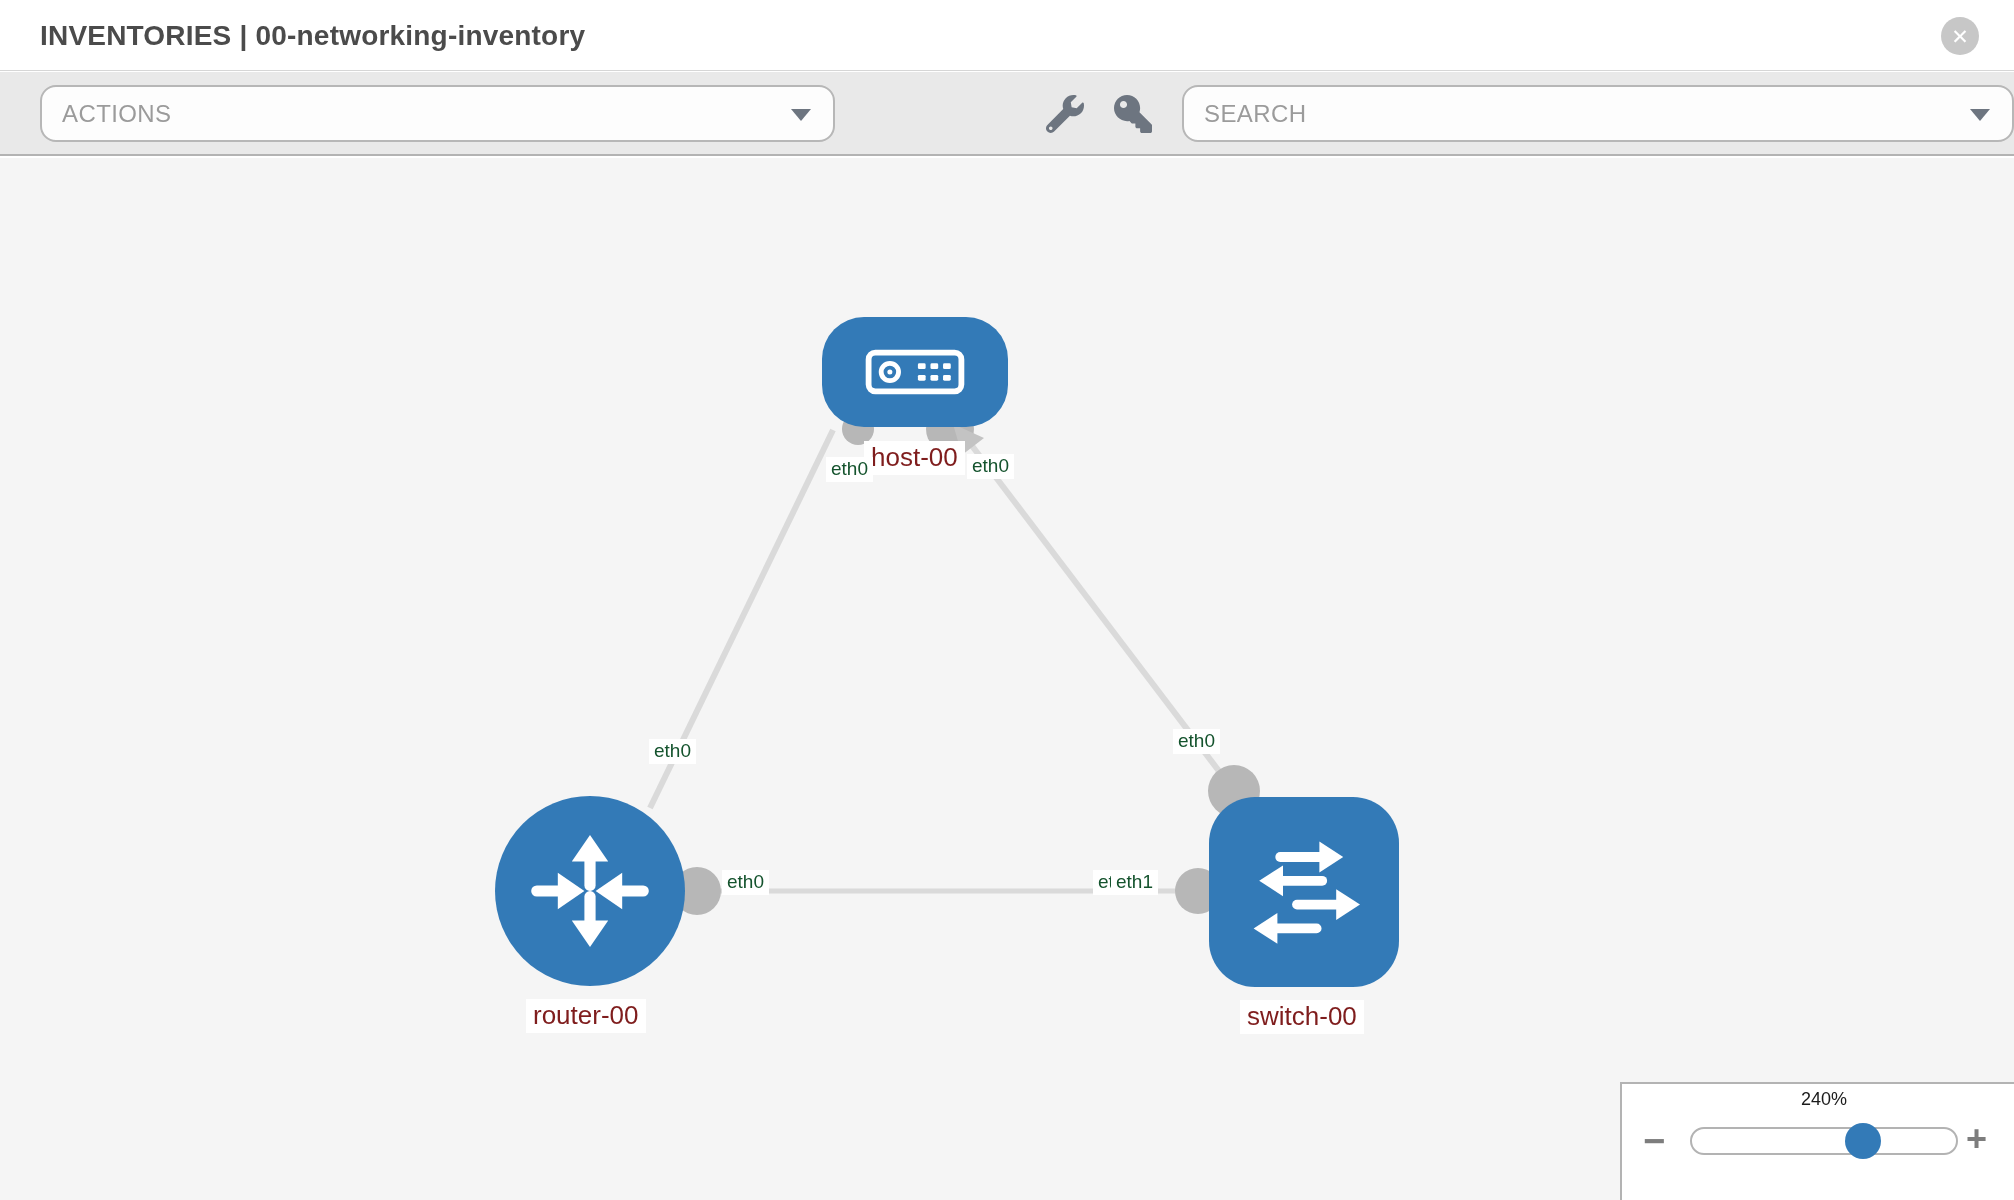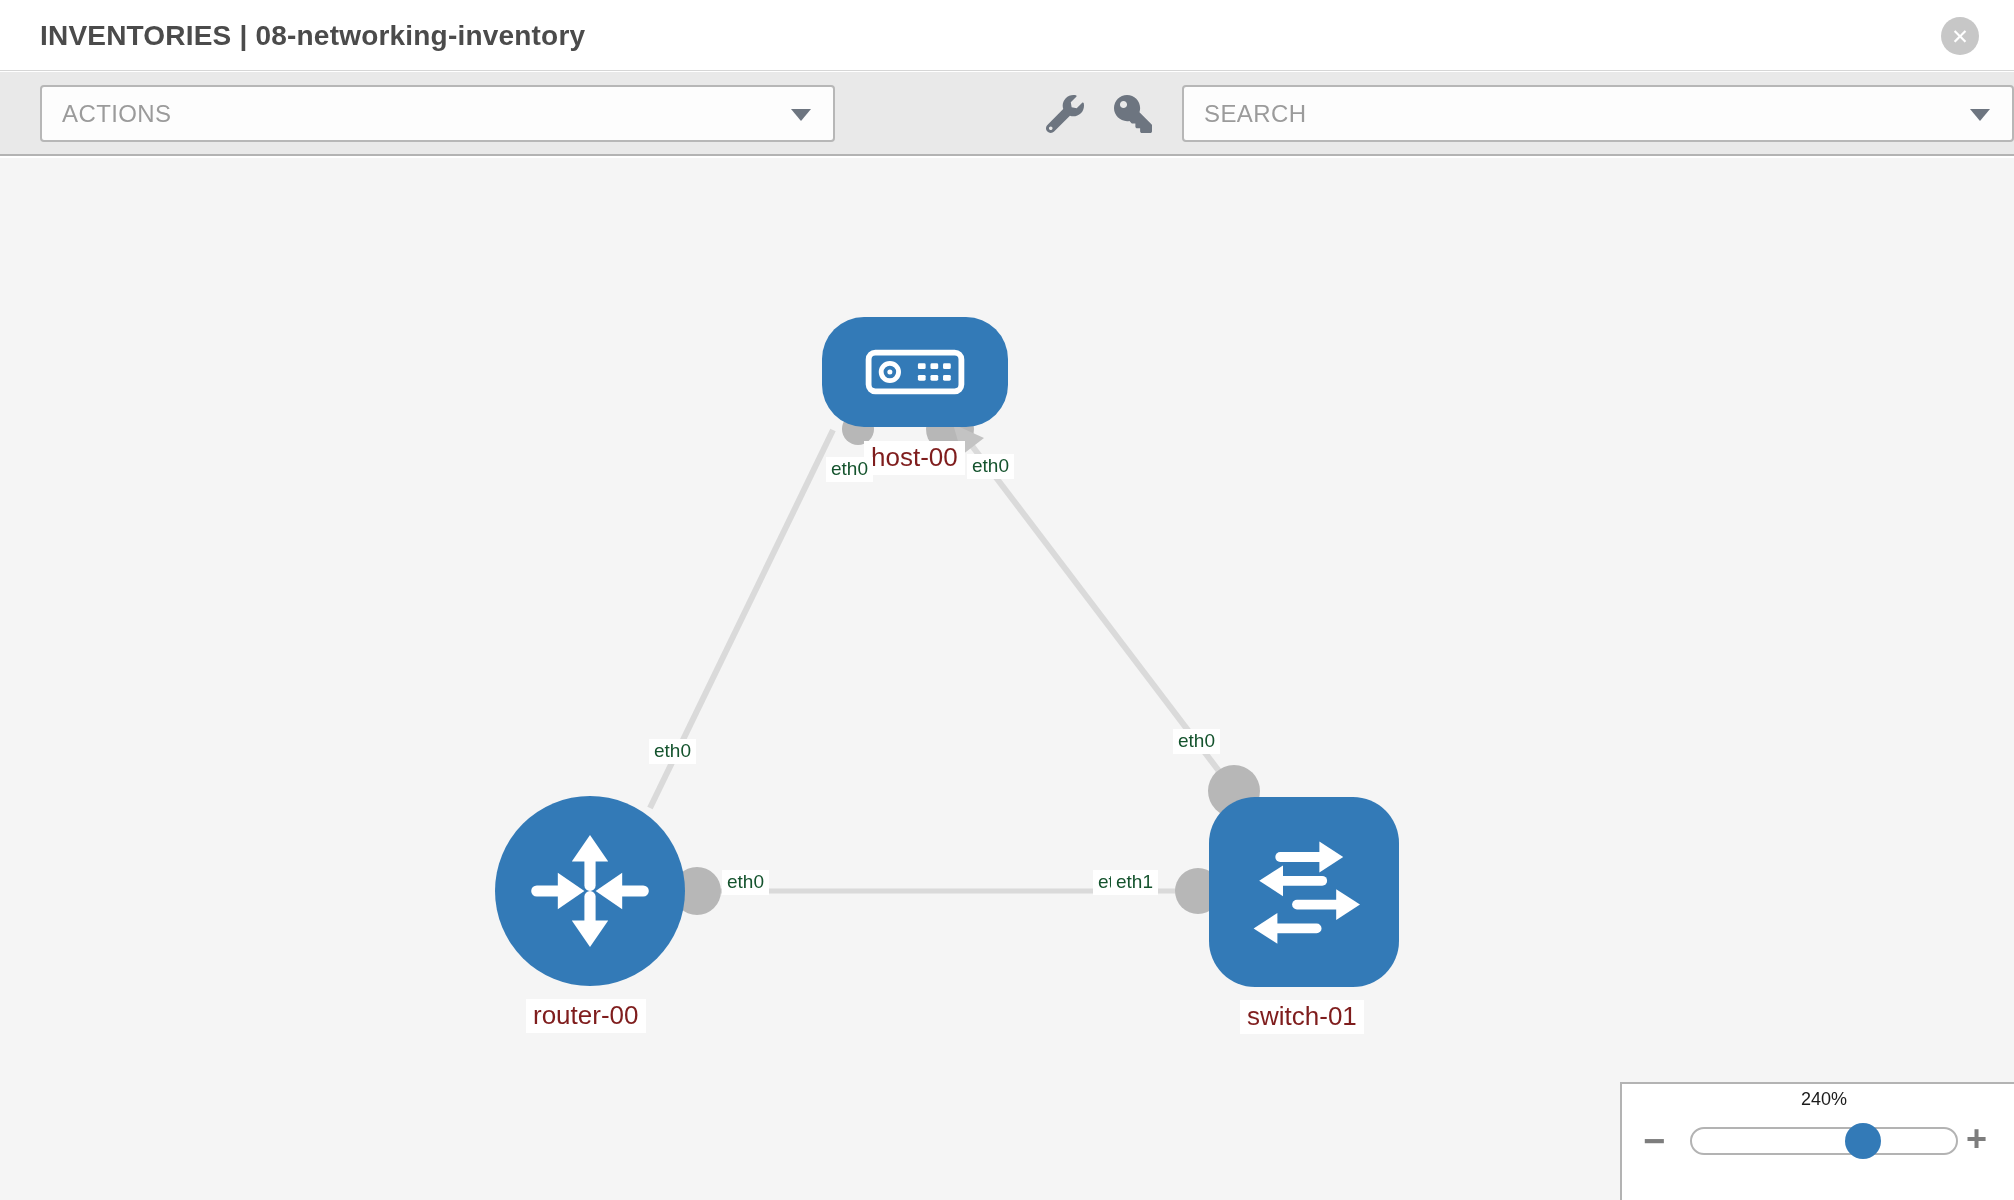--- a/index.html
+++ b/index.html
@@ -28,21 +28,21 @@
   }
   .close-btn span { color: #ffffff; font-size: 21px; font-weight: bold; line-height: 1; }
 
   
   .toolbar {
     position: absolute; top: 72px; left: 0; width: 2014px; height: 84px;
     background: #e9e9e9; border-bottom: 2px solid #b3b3b3;
   }
   .dropdown {
     position: absolute; top: 13px; height: 57px;
-    background: #fdfdfd; border: 2px solid #b7b7b7; border-radius: 4px;
+    background: #fdfdfd; border: 2px solid #b7b7b7; border-radius: 16px;
     display: flex; align-items: center;
     font-size: 24px; color: #9b9b9b; letter-spacing: 0.4px;
     padding: 0 20px; cursor: pointer;
   }
   .dropdown .caret {
     position: absolute; right: 22px; top: 50%; margin-top: -5px;
     width: 0; height: 0;
     border-left: 10px solid transparent; border-right: 10px solid transparent;
     border-top: 12px solid #6d7580;
   }
@@ -118,21 +118,21 @@
   }
   .zoom-thumb {
     position: absolute; left: 1845px; top: 1123px; width: 36px; height: 36px;
     background: #337ab7; border-radius: 50%; z-index: 7; cursor: grab;
   }
 </style>
 </head>
 <body>
 
 <div class="header">
-  <div class="page-title">INVENTORIES | 08-networking-inventory</div>
+  <div class="page-title">INVENTORIES | 00-networking-inventory</div>
   <div class="close-btn">
     <span>✕</span>
   </div>
 </div>
 
 <div class="toolbar">
   <div class="dropdown dd-actions">
     <span>ACTIONS</span>
     <span class="caret"></span>
   </div>
@@ -210,21 +210,21 @@
         <line x1="45" y1="59" x2="76" y2="59"></line>
         <polygon points="90,59 73,48 73,70" stroke="none"></polygon>
         <line x1="59" y1="76" x2="28" y2="76"></line>
         <polygon points="14,76 31,65 31,87" stroke="none"></polygon>
       </g>
     </svg>
   </div>
 
   <div class="node-label lbl-host">host-00</div>
   <div class="node-label lbl-router">router-00</div>
-  <div class="node-label lbl-switch">switch-01</div>
+  <div class="node-label lbl-switch">switch-00</div>
 
   <div class="if-label if-host-left">eth0</div>
   <div class="if-label if-host-right">eth0</div>
   <div class="if-label if-mid-left">eth0</div>
   <div class="if-label if-mid-right">eth0</div>
   <div class="if-label if-rs-router">eth0</div>
   <div class="if-label if-rs-sw-back">eth0</div>
   <div class="if-label if-rs-sw-front">eth1</div>
 </div>
 

